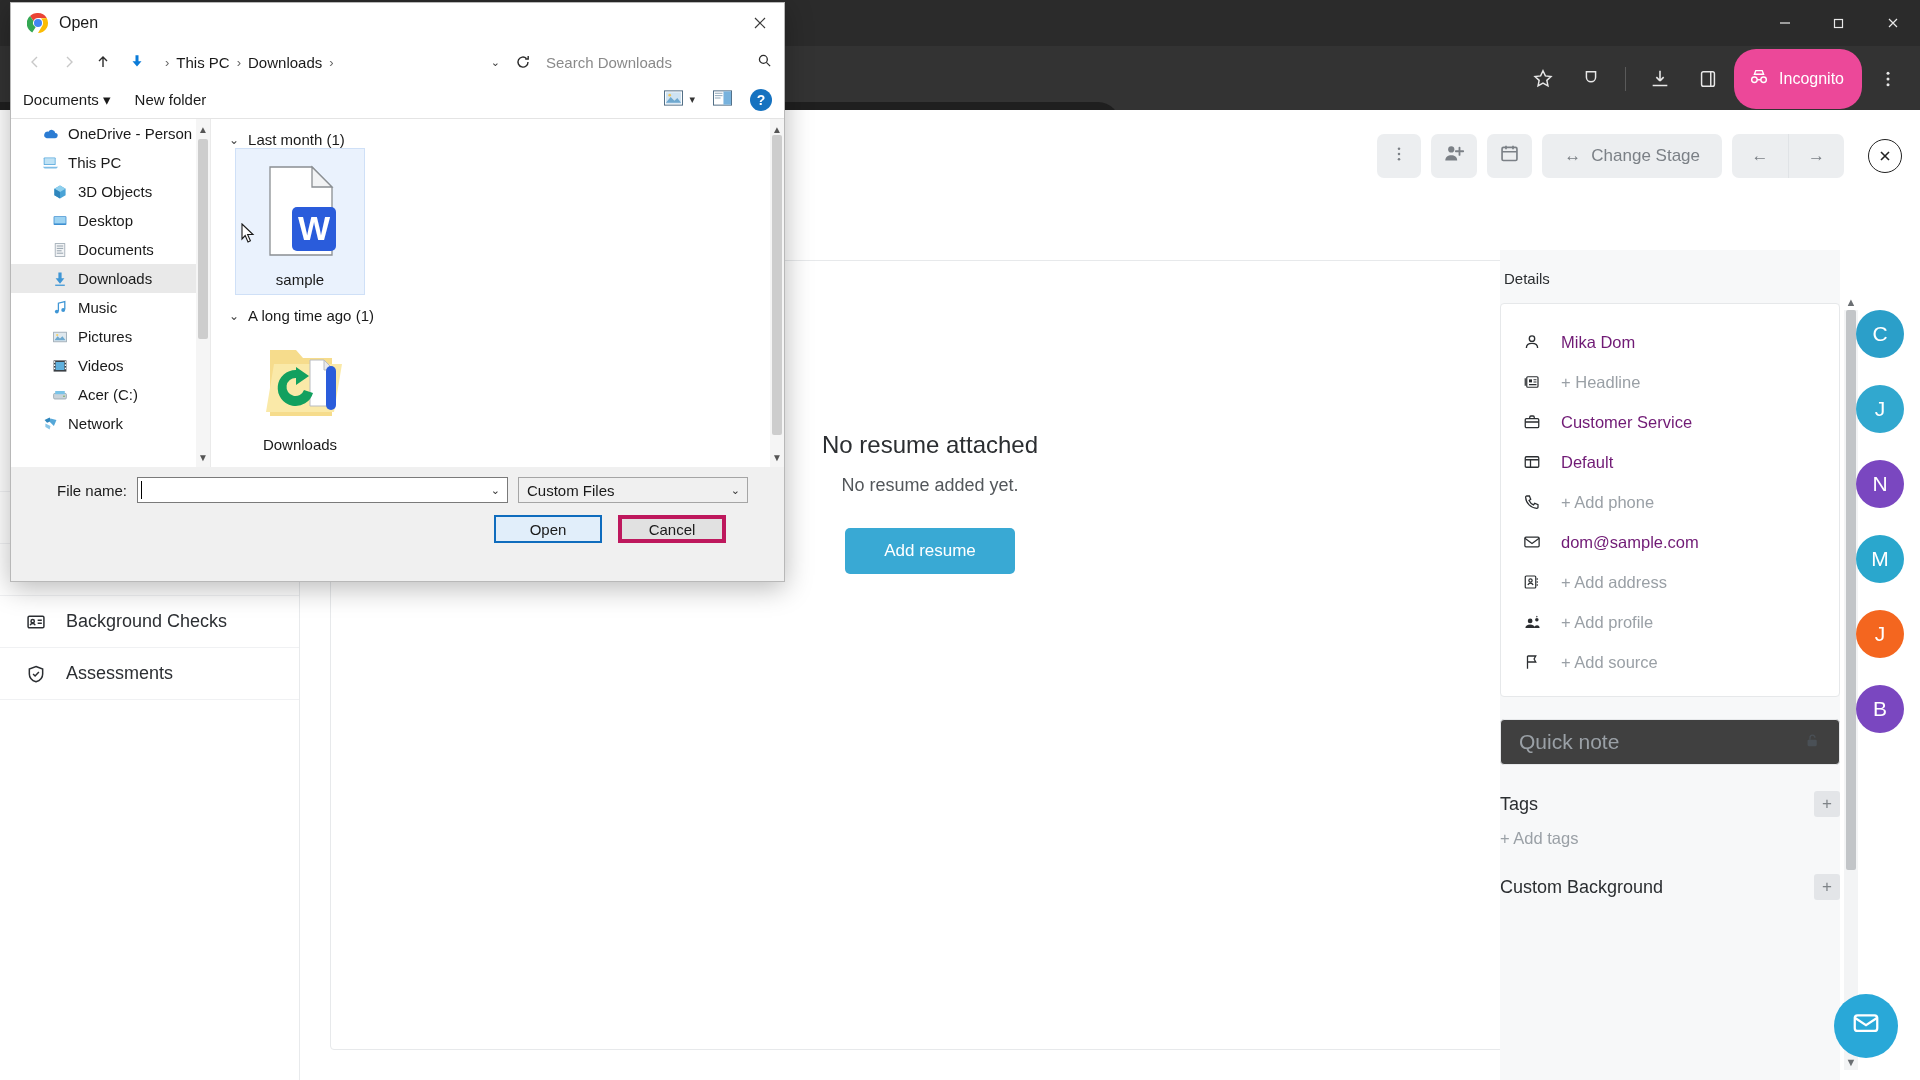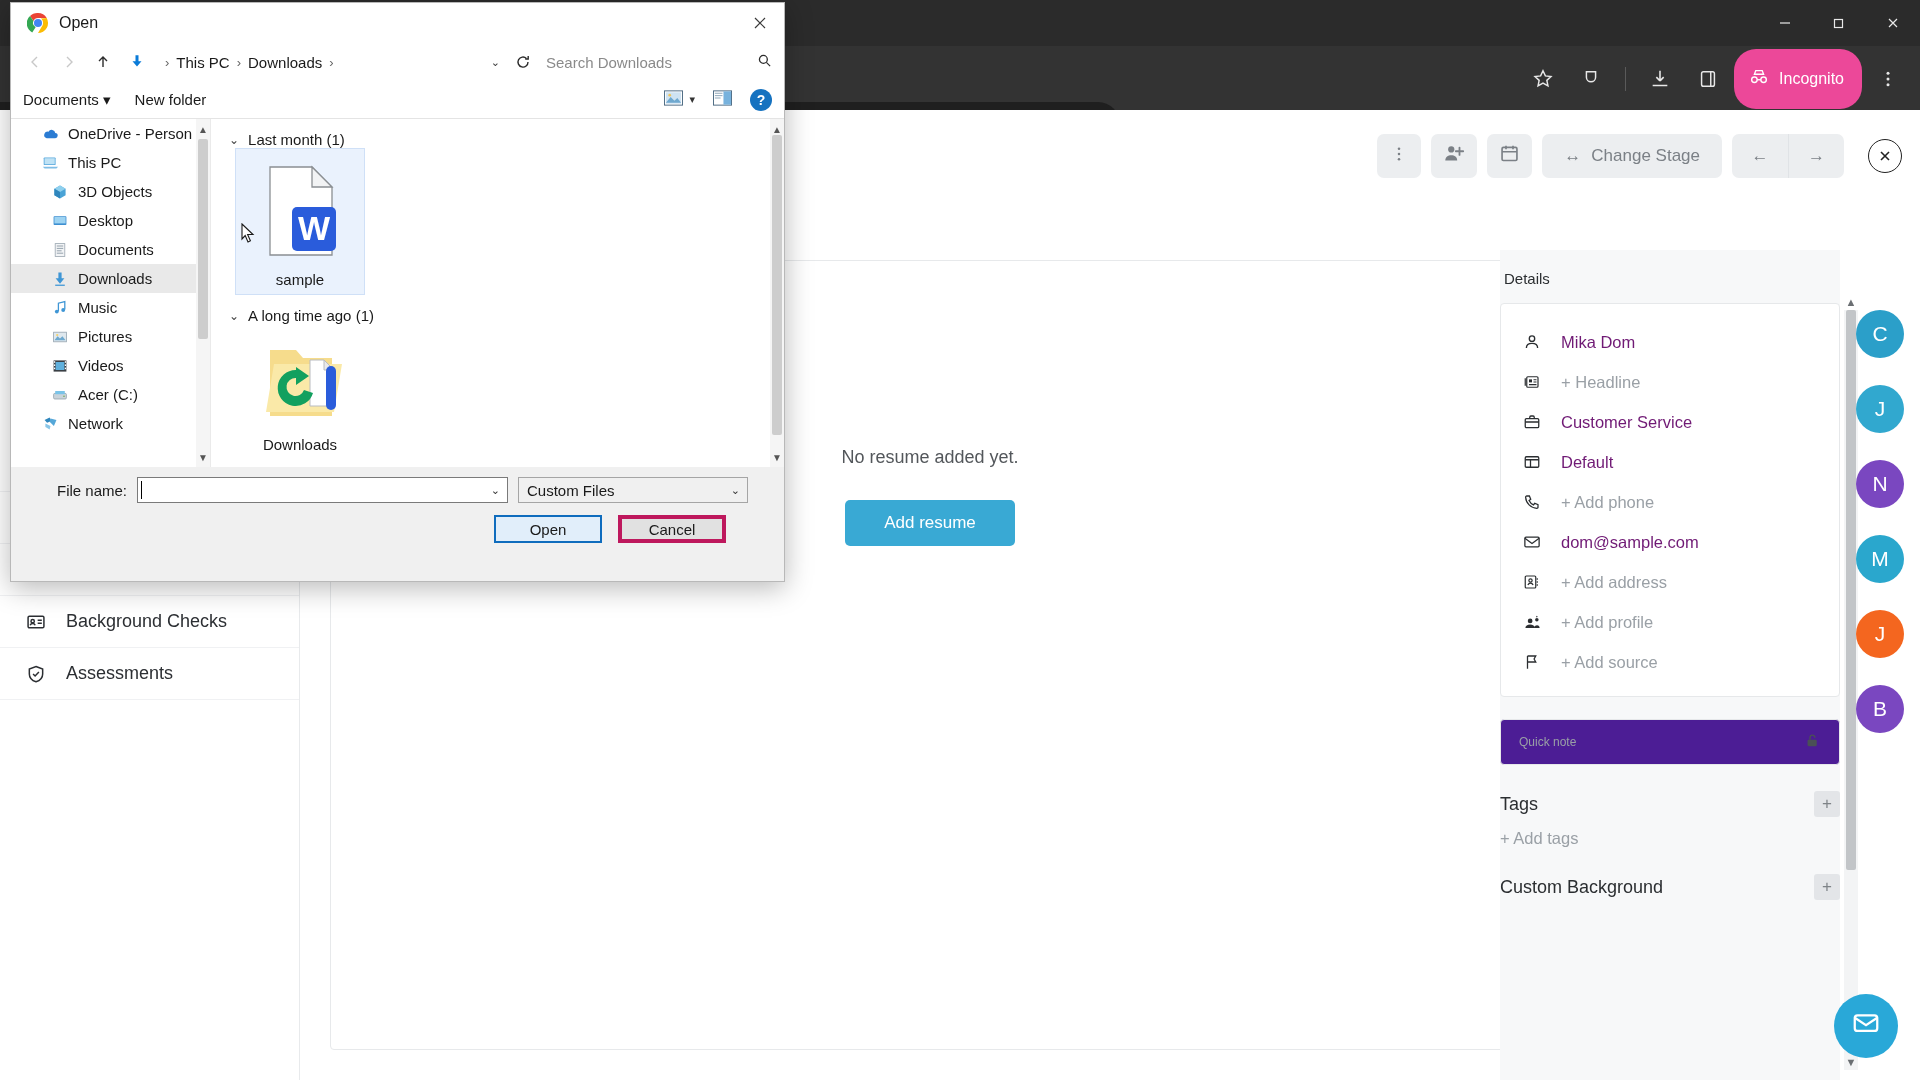--- a/index.html
+++ b/index.html
@@ -121,23 +121,23 @@
     padding: 18px 0 14px 0;
   }
   .detail-row {
     display: flex; align-items: center; gap: 18px; padding: 0 20px; height: 40px;
     font-size: 16.5px; color: #701a75;
   }
   .detail-row.muted { color: #9aa0a6; }
   .detail-row .d-icon { width: 22px; display: flex; align-items: center; justify-content: center; color: #2b2e31; }
   .added-by { display: flex; gap: 14px; padding: 12px 20px 0 20px; font-size: 16.5px; color: #2b2e31; }
   .quick-note {
-    margin-top: 22px; background: #4c1d95; border: 1px solid #e6e8ea; border-radius: 4px;
+    margin-top: 22px; background: #404040; border: 1px solid #e6e8ea; border-radius: 4px;
     height: 46px; display: flex; align-items: center; padding: 0 18px;
-    color: #9aa0a6; font-size: 12px; justify-content: space-between;
+    color: #9aa0a6; font-size: 21px; justify-content: space-between;
   }
   .sec-head {
     display: flex; align-items: center; justify-content: space-between;
     margin-top: 26px; font-size: 18px; color: #2b2e31;
   }
   .plus-sq {
     width: 26px; height: 26px; background: #e3e5e8; border-radius: 3px; color: #7e8387;
     display: flex; align-items: center; justify-content: center; font-size: 17px;
   }
   .add-link { margin-top: 12px; color: #9aa0a6; font-size: 16.5px; }
@@ -448,20 +448,21 @@
               <path d="M12 3l8 3v6c0 4.6-3.3 7.9-8 9.3-4.7-1.4-8-4.7-8-9.3V6z"></path>
               <path d="M8.5 12l2.4 2.4 4.6-4.8"></path>
             </svg>
         </span>
         <span>Assessments</span>
       </div>
     </div>
 
     <div class="content-card">
       <div class="empty-msg">
+        <div class="empty-title">No resume attached</div>
         <div class="empty-sub">No resume added yet.</div>
         <div class="empty-btn">Add resume</div>
       </div>
     </div>
 
     <div class="details-panel">
       <div class="details-title">Details</div>
       <div class="details-box">
         <div class="detail-row">
           <span class="d-icon">

